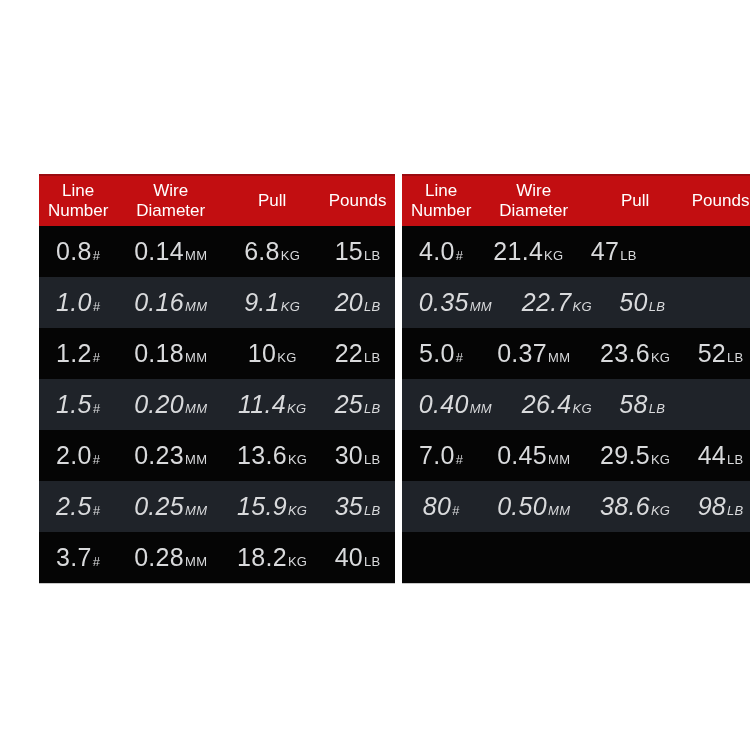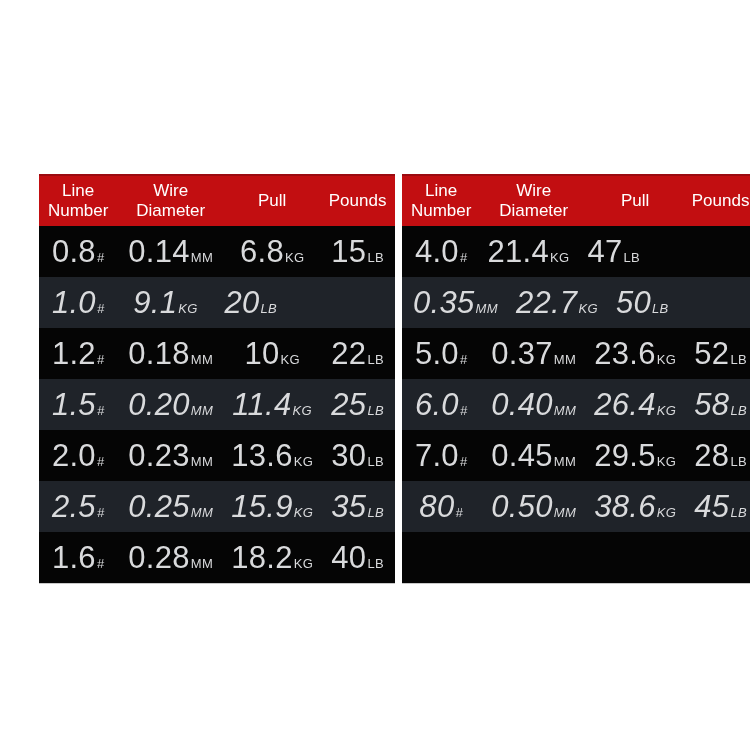--- a/index.html
+++ b/index.html
@@ -53,21 +53,21 @@
     height: 51px;
   }
   .tr.dark  { background: #050505; }
   .tr.slate { background: #1f2329; font-style: italic; }
   .td {
     text-align: center;
     color: #d9dadc;
     white-space: nowrap;
   }
   .num {
-    font-size: 31px;
+    font-size: 25px;
     font-weight: 400;
     letter-spacing: 0.3px;
   }
   .unit {
     font-size: 13px;
     margin-left: 1px;
     letter-spacing: 0.3px;
   }
 </style>
 </head>
@@ -85,20 +85,21 @@
       </header>
 
       <div class="tr dark">
         <div class="td c0"><span class="num">0.8</span><span class="unit">#</span></div>
         <div class="td c1"><span class="num">0.14</span><span class="unit">MM</span></div>
         <div class="td c2"><span class="num">6.8</span><span class="unit">KG</span></div>
         <div class="td c3"><span class="num">15</span><span class="unit">LB</span></div>
       </div>
       <div class="tr slate">
         <div class="td c0"><span class="num">1.0</span><span class="unit">#</span></div>
+        <div class="td c1"><span class="num">0.16</span><span class="unit">MM</span></div>
         <div class="td c2"><span class="num">9.1</span><span class="unit">KG</span></div>
         <div class="td c3"><span class="num">20</span><span class="unit">LB</span></div>
       </div>
       <div class="tr dark">
         <div class="td c0"><span class="num">1.2</span><span class="unit">#</span></div>
         <div class="td c1"><span class="num">0.18</span><span class="unit">MM</span></div>
         <div class="td c2"><span class="num">10</span><span class="unit">KG</span></div>
         <div class="td c3"><span class="num">22</span><span class="unit">LB</span></div>
       </div>
       <div class="tr slate">
@@ -113,21 +114,21 @@
         <div class="td c2"><span class="num">13.6</span><span class="unit">KG</span></div>
         <div class="td c3"><span class="num">30</span><span class="unit">LB</span></div>
       </div>
       <div class="tr slate">
         <div class="td c0"><span class="num">2.5</span><span class="unit">#</span></div>
         <div class="td c1"><span class="num">0.25</span><span class="unit">MM</span></div>
         <div class="td c2"><span class="num">15.9</span><span class="unit">KG</span></div>
         <div class="td c3"><span class="num">35</span><span class="unit">LB</span></div>
       </div>
       <div class="tr dark">
-        <div class="td c0"><span class="num">1.6</span><span class="unit">#</span></div>
+        <div class="td c0"><span class="num">3.7</span><span class="unit">#</span></div>
         <div class="td c1"><span class="num">0.28</span><span class="unit">MM</span></div>
         <div class="td c2"><span class="num">18.2</span><span class="unit">KG</span></div>
         <div class="td c3"><span class="num">40</span><span class="unit">LB</span></div>
       </div>
     </section>
 
     <section class="spec-table">
       <header class="thead">
         <div class="th c0">Line Number</div>
         <div class="th c1">Wire Diameter</div>
@@ -145,34 +146,33 @@
         <div class="td c2"><span class="num">22.7</span><span class="unit">KG</span></div>
         <div class="td c3"><span class="num">50</span><span class="unit">LB</span></div>
       </div>
       <div class="tr dark">
         <div class="td c0"><span class="num">5.0</span><span class="unit">#</span></div>
         <div class="td c1"><span class="num">0.37</span><span class="unit">MM</span></div>
         <div class="td c2"><span class="num">23.6</span><span class="unit">KG</span></div>
         <div class="td c3"><span class="num">52</span><span class="unit">LB</span></div>
       </div>
       <div class="tr slate">
-        <div class="td c0"><span class="num">6.0</span><span class="unit">#</span></div>
         <div class="td c1"><span class="num">0.40</span><span class="unit">MM</span></div>
         <div class="td c2"><span class="num">26.4</span><span class="unit">KG</span></div>
         <div class="td c3"><span class="num">58</span><span class="unit">LB</span></div>
       </div>
       <div class="tr dark">
         <div class="td c0"><span class="num">7.0</span><span class="unit">#</span></div>
         <div class="td c1"><span class="num">0.45</span><span class="unit">MM</span></div>
         <div class="td c2"><span class="num">29.5</span><span class="unit">KG</span></div>
-        <div class="td c3"><span class="num">28</span><span class="unit">LB</span></div>
+        <div class="td c3"><span class="num">44</span><span class="unit">LB</span></div>
       </div>
       <div class="tr slate">
         <div class="td c0"><span class="num">80</span><span class="unit">#</span></div>
         <div class="td c1"><span class="num">0.50</span><span class="unit">MM</span></div>
         <div class="td c2"><span class="num">38.6</span><span class="unit">KG</span></div>
-        <div class="td c3"><span class="num">45</span><span class="unit">LB</span></div>
+        <div class="td c3"><span class="num">98</span><span class="unit">LB</span></div>
       </div>
       <div class="tr dark"></div>
     </section>
 
   </div>
 </div>
 
 </body></html>

